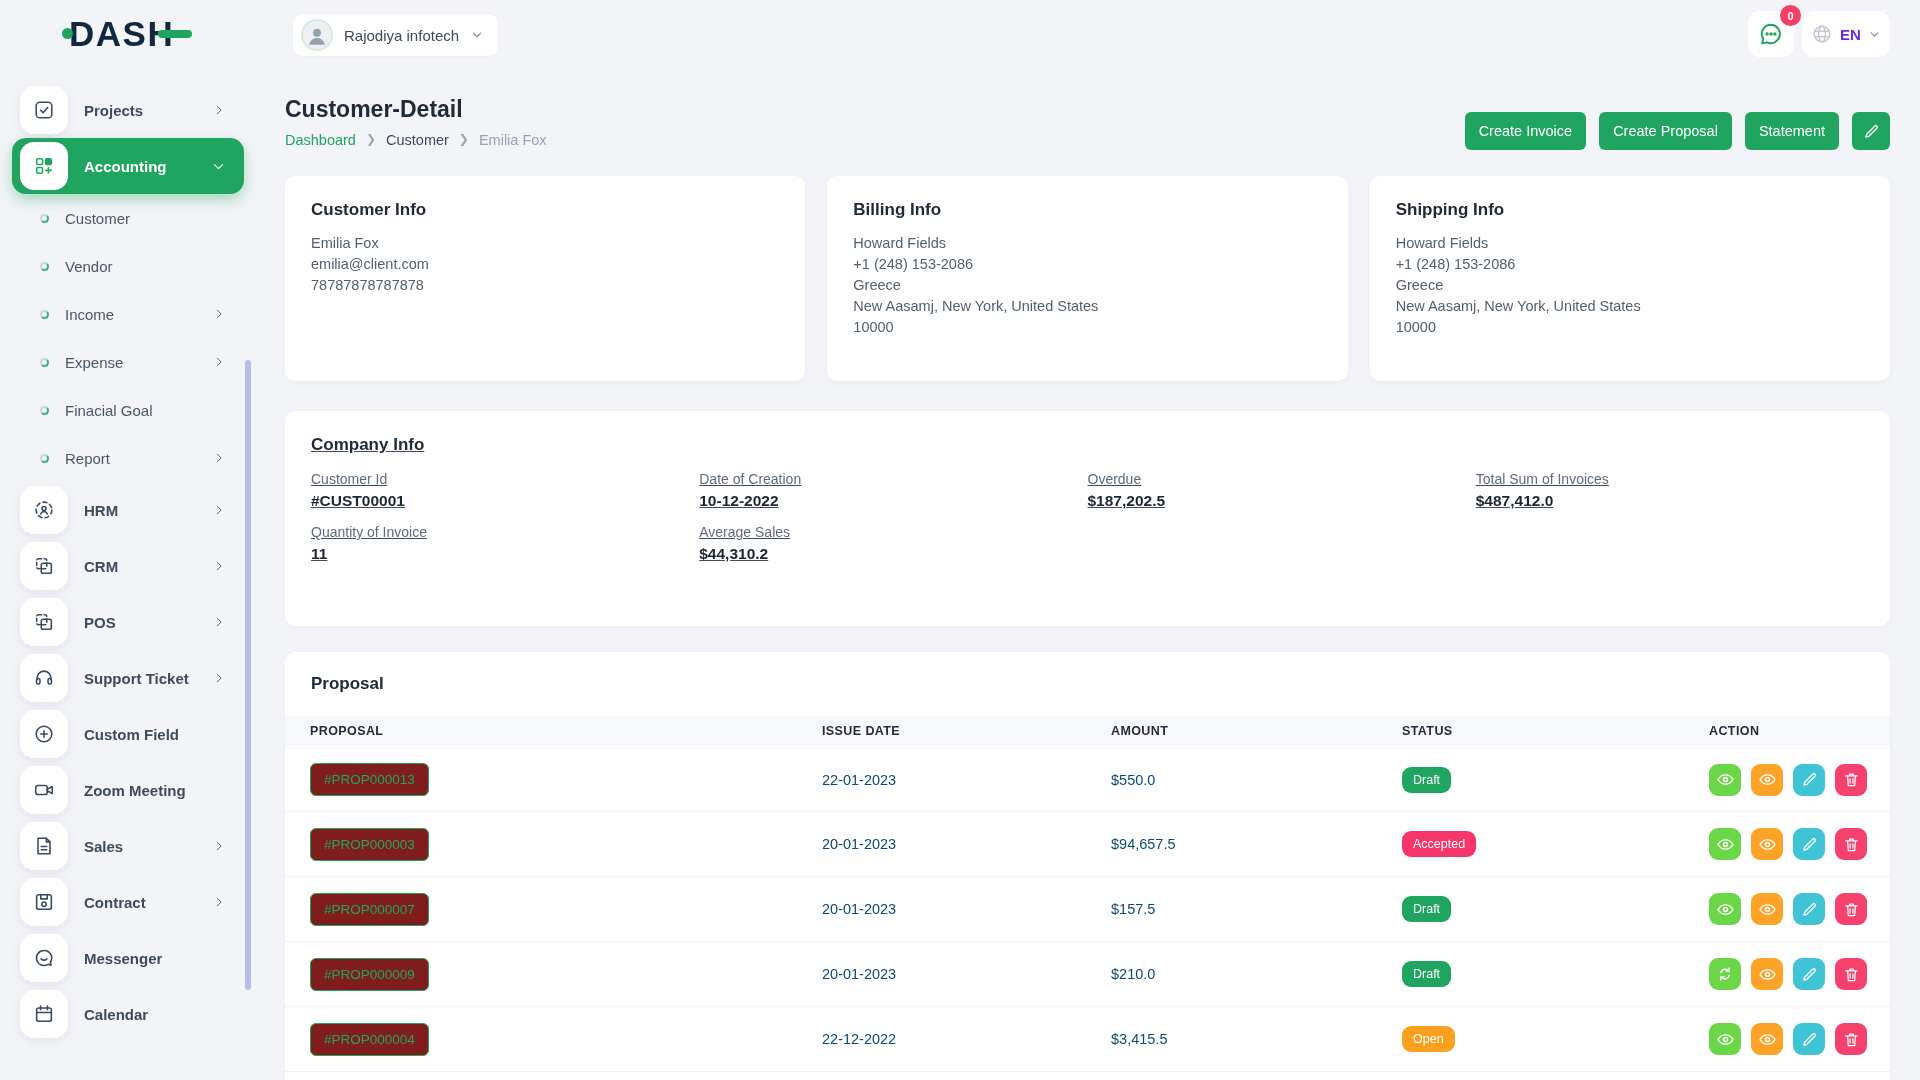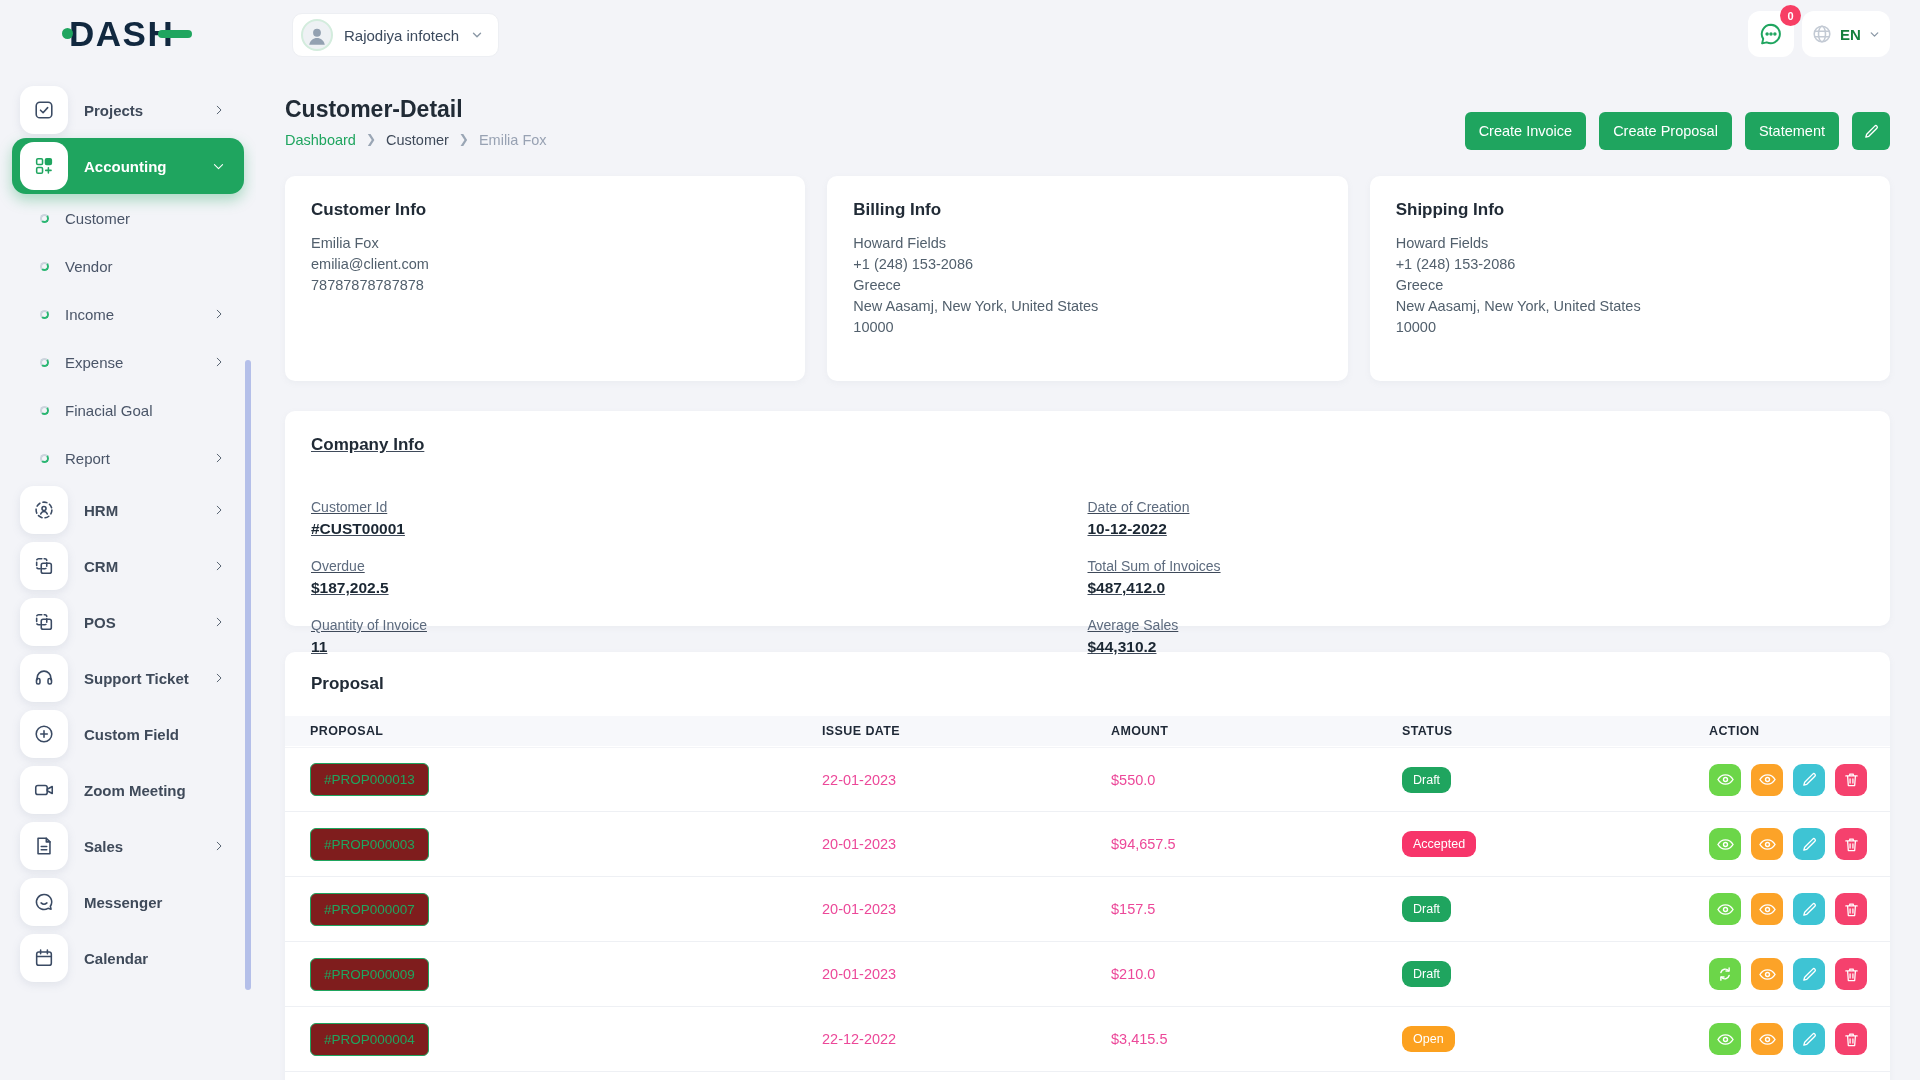--- a/index.html
+++ b/index.html
@@ -25,21 +25,21 @@
     border-radius:10px; display:flex; align-items:center; padding:0 14px 0 8px; gap:11px; cursor:pointer; }
   .avatar { width:32px; height:32px; border-radius:50%; background:#eef1f4; border:2px solid #d3ecdd; display:flex; align-items:flex-end; justify-content:center; overflow:hidden; }
   .company-name { font-size:15px; color:#3c4a5d; }
   .chev-sm { color:#8b98a6; }
 
   .chat-btn { position:absolute; left:1748px; top:11px; width:46px; height:46px; border-radius:12px; background:#fff; display:flex; align-items:center; justify-content:center; cursor:pointer; }
   .chat-badge { position:absolute; top:-6px; right:-7px; min-width:21px; height:21px; border-radius:11px; background:#f73e64;
     color:#fff; font-size:11px; font-weight:bold; display:flex; align-items:center; justify-content:center; padding:0 5px; }
   .lang-pill { position:absolute; left:1802px; top:11px; width:88px; height:46px; border-radius:12px; background:#fff;
     display:flex; align-items:center; justify-content:center; gap:7px; cursor:pointer; }
-  .lang-label { font-size:15px; font-weight:bold; color:#15803d; }
+  .lang-label { font-size:15px; font-weight:bold; color:#6d28d9; }
 
   
   .sidebar { position:absolute; left:0; top:70px; width:256px; bottom:0; padding-top:12px; overflow:hidden; }
   .sb-top { height:56px; margin:0 12px; display:flex; align-items:center; padding:0 18px 0 8px; border-radius:14px; cursor:pointer; }
   .tile { width:48px; height:48px; border-radius:14px; background:#fff; box-shadow:0 3px 8px rgba(130,145,170,.16);
     display:flex; align-items:center; justify-content:center; color:#3a4a63; flex:0 0 48px; }
   .sb-top .sb-label { margin-left:16px; font-size:15px; font-weight:600; color:#3f4a5a; }
   .sb-top .chev { margin-left:auto; color:#55616f; }
   .sb-top.active { background:#1fa55f; box-shadow:0 6px 14px rgba(31,165,95,.35); }
   .sb-top.active .tile { color:#1fa55f; box-shadow:none; }
@@ -64,36 +64,36 @@
     font-family:"Liberation Sans",sans-serif; padding:0 14px; cursor:pointer; display:flex; align-items:center; }
   .btn-icon { width:38px; justify-content:center; padding:0; }
 
   .info-row { display:flex; gap:22px; margin-top:26px; }
   .card { background:#fff; border-radius:10px; box-shadow:0 2px 6px rgba(140,150,170,.08); }
   .info-card { flex:1; height:205px; padding:24px 26px; }
   .card-title { font-size:17px; font-weight:bold; color:#212b36; }
   .info-lines { margin-top:13px; font-size:14.5px; color:#52606d; line-height:21px; }
 
   .company-card { margin-top:30px; height:215px; padding:24px 26px;text-decoration:underline; }
-  .company-grid { display:grid; grid-template-columns:repeat(2,1fr); row-gap:20px; margin-top:44px; }
+  .company-grid { display:grid; grid-template-columns:repeat(4,1fr); row-gap:14px; margin-top:16px; }
   .field-label { font-size:14px; color:#5d6b7e; }
   .field-value { font-size:15.5px; font-weight:bold; color:#1b2733; margin-top:5px; }
 
   .proposal-card { margin-top:26px; height:520px; padding-top:22px; overflow:hidden; }
   .proposal-title { padding-left:26px; }
   .t-head { display:grid; grid-template-columns:512px 289px 291px 307px 1fr; align-items:center; height:30px;
     background:#f7f8fb; padding-left:25px; margin-top:22px; }
   .t-head span { font-size:12.5px; font-weight:bold; color:#1f2937; letter-spacing:.4px; }
   .t-body { margin-top:1px; }
   .t-row { display:grid; grid-template-columns:512px 289px 291px 307px 1fr; align-items:center; height:65px;
     padding-left:25px; border-bottom:1px solid #eef0f4; }
   .t-row:first-child { border-top:1px solid #f3f4f7; }
   .prop-pill { display:inline-block; padding:8px 13px; border:1px solid #1fa55f; border-radius:6px; color:#1fa55f;
     font-size:13.5px; background:#7f1d1d; cursor:pointer; }
-  .cell-text { font-size:14.5px; color:#ec4899; }
+  .cell-text { font-size:14.5px; color:#0c4a6e; }
   .badge { display:inline-block; padding:6px 11px; border-radius:9px; color:#fff; font-size:12.5px; }
   .actions { display:flex; gap:10px; }
   .act-btn { width:32px; height:32px; border-radius:9px; border:none; display:flex; align-items:center; justify-content:center; cursor:pointer; }
 </style>
 </head>
 <body>
 
 <header class="topbar">
   <div class="logo">
     <span class="logo-dot"></span>
@@ -294,20 +294,35 @@
       </div>
       <div class="sb-top">
         <span class="tile icn">
           <svg width="22" height="22" viewBox="0 0 24 24" fill="none" stroke="currentColor" stroke-width="1.7" stroke-linecap="round" stroke-linejoin="round">
             <path d="M5.5 3.5h9l4 4v13h-13z"></path>
             <path d="M14.5 3.5v4h4"></path>
             <path d="M9 12.5h6M9 16h6"></path>
           </svg>
         </span>
         <span class="sb-label">Sales</span>
+        <span class="chev icn">
+          <svg width="14" height="14" viewBox="0 0 24 24" fill="none" stroke="currentColor" stroke-width="1.7" stroke-linecap="round" stroke-linejoin="round">
+            <polyline points="9 5.5 15.5 12 9 18.5"></polyline>
+          </svg>
+        </span>
+      </div>
+      <div class="sb-top">
+        <span class="tile icn">
+          <svg width="22" height="22" viewBox="0 0 24 24" fill="none" stroke="currentColor" stroke-width="1.7" stroke-linecap="round" stroke-linejoin="round">
+            <rect x="4" y="4" width="16" height="16" rx="2.4"></rect>
+            <path d="M8.5 4v4.6h7V4"></path>
+            <circle cx="12" cy="14.5" r="2.4"></circle>
+          </svg>
+        </span>
+        <span class="sb-label">Contract</span>
         <span class="chev icn">
           <svg width="14" height="14" viewBox="0 0 24 24" fill="none" stroke="currentColor" stroke-width="1.7" stroke-linecap="round" stroke-linejoin="round">
             <polyline points="9 5.5 15.5 12 9 18.5"></polyline>
           </svg>
         </span>
       </div>
       <div class="sb-top">
         <span class="tile icn">
           <svg width="22" height="22" viewBox="0 0 24 24" fill="none" stroke="currentColor" stroke-width="1.7" stroke-linecap="round" stroke-linejoin="round">
             <path d="M12 3.8a8.2 8.2 0 1 0 4.4 15.1l3.3.9-.8-3.1A8.2 8.2 0 0 0 12 3.8z"></path>

